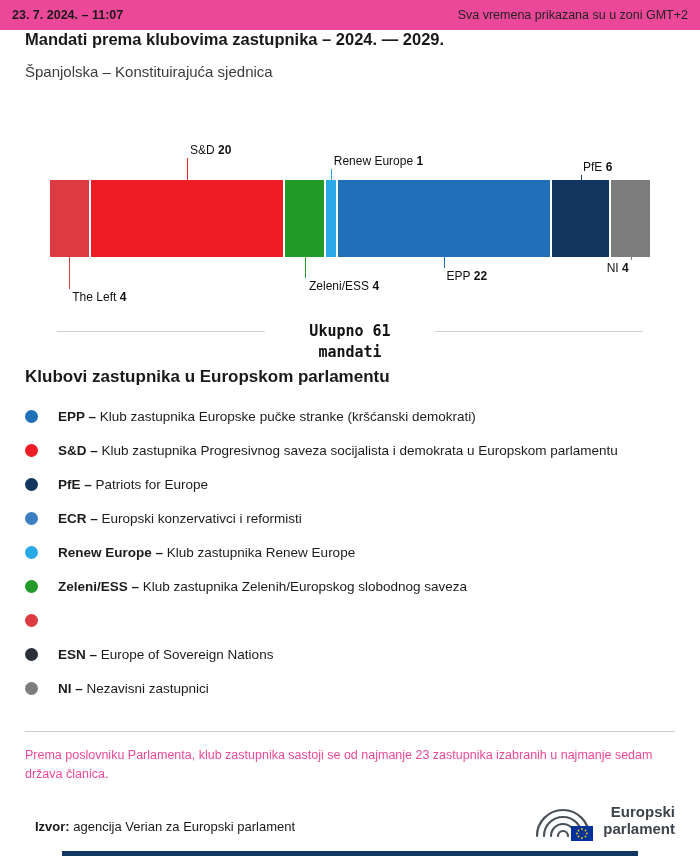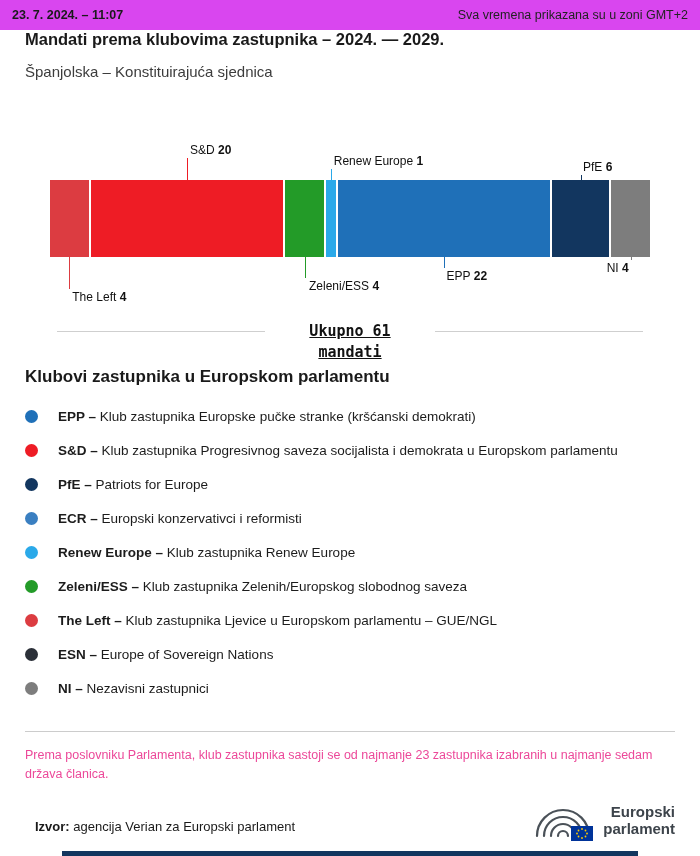--- a/index.html
+++ b/index.html
@@ -7,40 +7,40 @@
   .page {
     position:relative;
     width:700px; height:856px;
     background:#ffffff;
     font-family:"Liberation Sans", sans-serif;
     color:#1a1a1a;
     overflow:hidden;
   }
   .topbar {
     display:flex; justify-content:space-between; align-items:center;
-    background:#d946ef; padding:8px 12px; font-size:12.5px;
+    background:#ec4899; padding:8px 12px; font-size:12.5px;
   }
   .topbar .dt { font-weight:bold; }
   .topbar .tz { color:#222; }
   .titles { padding:0 25px; }
   .title { font-size:16.5px; font-weight:bold; }
   .subtitle { margin-top:14px; font-size:15px; color:#3c3c3c; }
 
   .chart-area { position:relative; margin:40px 50px 0; height:207px; }
   .stacked-bar { position:absolute; top:60px; left:0; width:600px; height:77px; display:flex; }
   .lbl-line { position:absolute; width:1px; }
   .lbl-text { position:absolute; font-size:12px; white-space:nowrap; color:#111; }
   .lbl-text b { font-weight:bold; }
 
   .total-row { display:flex; margin:-6px 57px 0; }
   .total-rule { flex:1; height:1px; background:#cfcfcf; margin-top:10px; }
   .total-text {
     margin:0 44px; text-align:center;
     font-family:"DejaVu Sans Mono", monospace;
-    font-weight:bold; font-size:15px; line-height:1.4; color:#111;text-decoration:underline;
+    font-weight:bold; font-size:15px; line-height:1.4; color:#111;
   }
 
   .legend-heading { padding:0 25px; margin-top:4px; font-size:17px; font-weight:bold; }
   .legend-list { margin-top:12px; }
   .legend-row { display:flex; align-items:center; gap:20px; padding:0 25px; height:34px; }
   .dot { width:13px; height:13px; border-radius:50%; flex:none; }
   .legend-text { font-size:13.5px; color:#1c1c1c; }
   .legend-text b { font-weight:bold; }
 
   .divider { margin:26px 25px 0; border-top:1px solid #cccccc; }
@@ -126,21 +126,20 @@
     <div class="legend-row">
       <span class="dot" style="background: rgb(42, 169, 233);"></span>
       <span class="legend-text"><b>Renew Europe – </b><span>Klub zastupnika Renew Europe</span></span>
     </div>
     <div class="legend-row">
       <span class="dot" style="background: rgb(35, 155, 40);"></span>
       <span class="legend-text"><b>Zeleni/ESS – </b><span>Klub zastupnika Zelenih/Europskog slobodnog saveza</span></span>
     </div>
     <div class="legend-row">
       <span class="dot" style="background: rgb(220, 60, 65);"></span>
-      <span class="legend-text"><b>The Left – </b><span>Klub zastupnika Ljevice u Europskom parlamentu – GUE/NGL</span></span>
     </div>
     <div class="legend-row">
       <span class="dot" style="background: rgb(43, 48, 56);"></span>
       <span class="legend-text"><b>ESN – </b><span>Europe of Sovereign Nations</span></span>
     </div>
     <div class="legend-row">
       <span class="dot" style="background: rgb(125, 125, 125);"></span>
       <span class="legend-text"><b>NI – </b><span>Nezavisni zastupnici</span></span>
     </div>
   </div>

